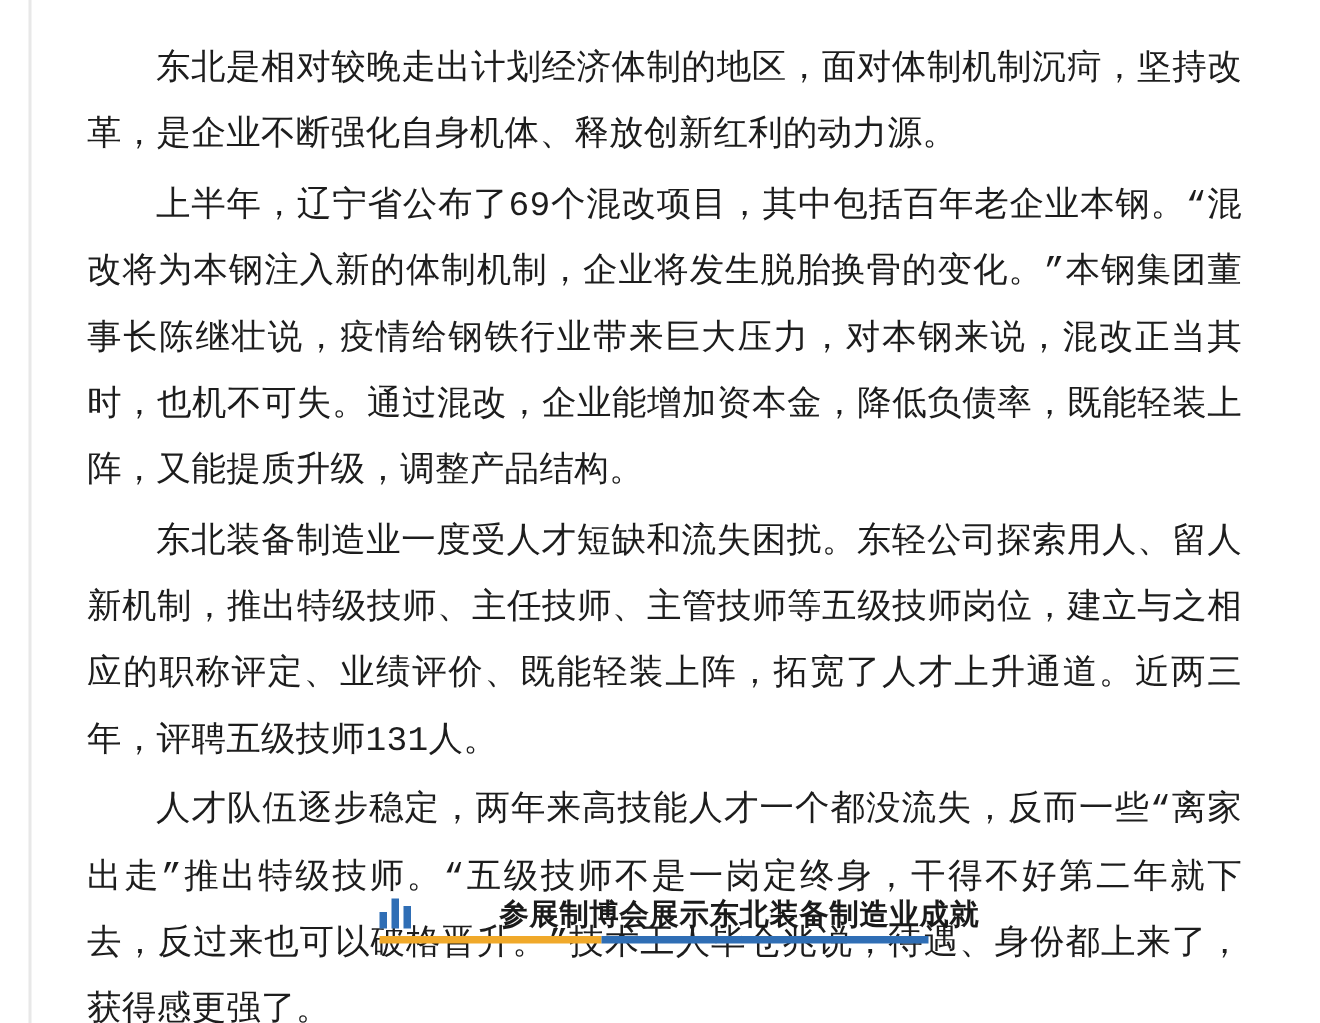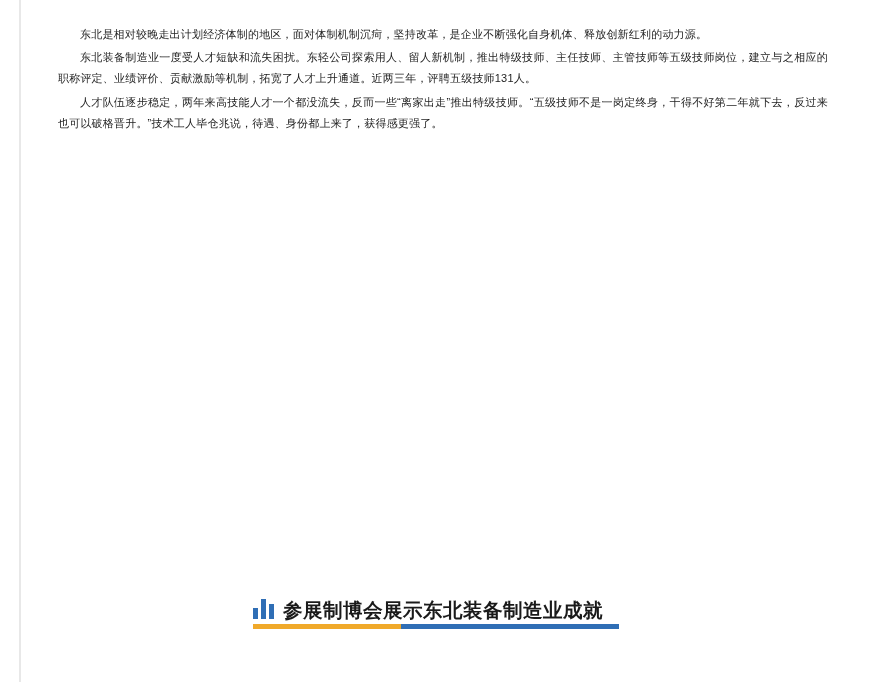--- a/index.html
+++ b/index.html
@@ -31,36 +31,37 @@
   }
   .content {
     position: absolute;
     left: 58px;
     top: 24px;
     width: 770px;
   }
   .para {
     margin: 0 0 2px 0;
     text-indent: 2em;
-    font-size: 11px;
+    font-size: 23px;
     line-height: 1.93;
     letter-spacing: 0.2px;
     text-align: justify;
     text-justify: inter-ideograph;
     color: #1d1d1d;
-    font-family: Liberation Sans, sans-serif;
+    font-family: Liberation Mono, monospace;
   }
   .section-heading {
     position: absolute;
     left: 253px;
     top: 588px;
     width: 400px;
     display: flex;
     align-items: flex-end;
     height: 32px;
+    justify-content: space-between;
   }
   .bars-icon {
     display: flex;
     align-items: flex-end;
     height: 22px;
     margin-right: 9px;
     margin-bottom: 1px;
   }
   .bars-icon i {
     display: block;
@@ -101,21 +102,22 @@
 </style>
 </head>
 <body>
 
 <div class="page">
 
   <div class="left-rule"></div>
 
   <div class="content">
     <p class="para">东北是相对较晚走出计划经济体制的地区，面对体制机制沉疴，坚持改革，是企业不断强化自身机体、释放创新红利的动力源。</p>
-    <p class="para">东北装备制造业一度受人才短缺和流失困扰。东轻公司探索用人、留人新机制，推出特级技师、主任技师、主管技师等五级技师岗位，建立与之相应的职称评定、业绩评价、贡献激励等机制，拓宽了人才上升通道。近两三年，评聘五级技师131人。</p>
+    <p class="para">上半年，辽宁省公布了69个混改项目，其中包括百年老企业本钢。“混改将为本钢注入新的体制机制，企业将发生脱胎换骨的变化。”本钢集团董事长陈继壮说，疫情给钢铁行业带来巨大压力，对本钢来说，混改正当其时，也机不可失。通过混改，企业能增加资本金，降低负债率，既能轻装上阵，又能提质升级，调整产品结构。</p>
+    <p class="para">东北装备制造业一度受人才短缺和流失困扰。东轻公司探索用人、留人新机制，推出特级技师、主任技师、主管技师等五级技师岗位，建立与之相应的职称评定、业绩评价、既能轻装上阵，拓宽了人才上升通道。近两三年，评聘五级技师131人。</p>
     <p class="para">人才队伍逐步稳定，两年来高技能人才一个都没流失，反而一些“离家出走”推出特级技师。“五级技师不是一岗定终身，干得不好第二年就下去，反过来也可以破格晋升。”技术工人毕仓兆说，待遇、身份都上来了，获得感更强了。</p>
   </div>
 
   <div class="section-heading">
     <span class="bars-icon">
       <i class="b1"></i>
         <i class="b2"></i>
         <i class="b3"></i>
     </span>
     <span class="heading-text">参展制博会展示东北装备制造业成就</span>

